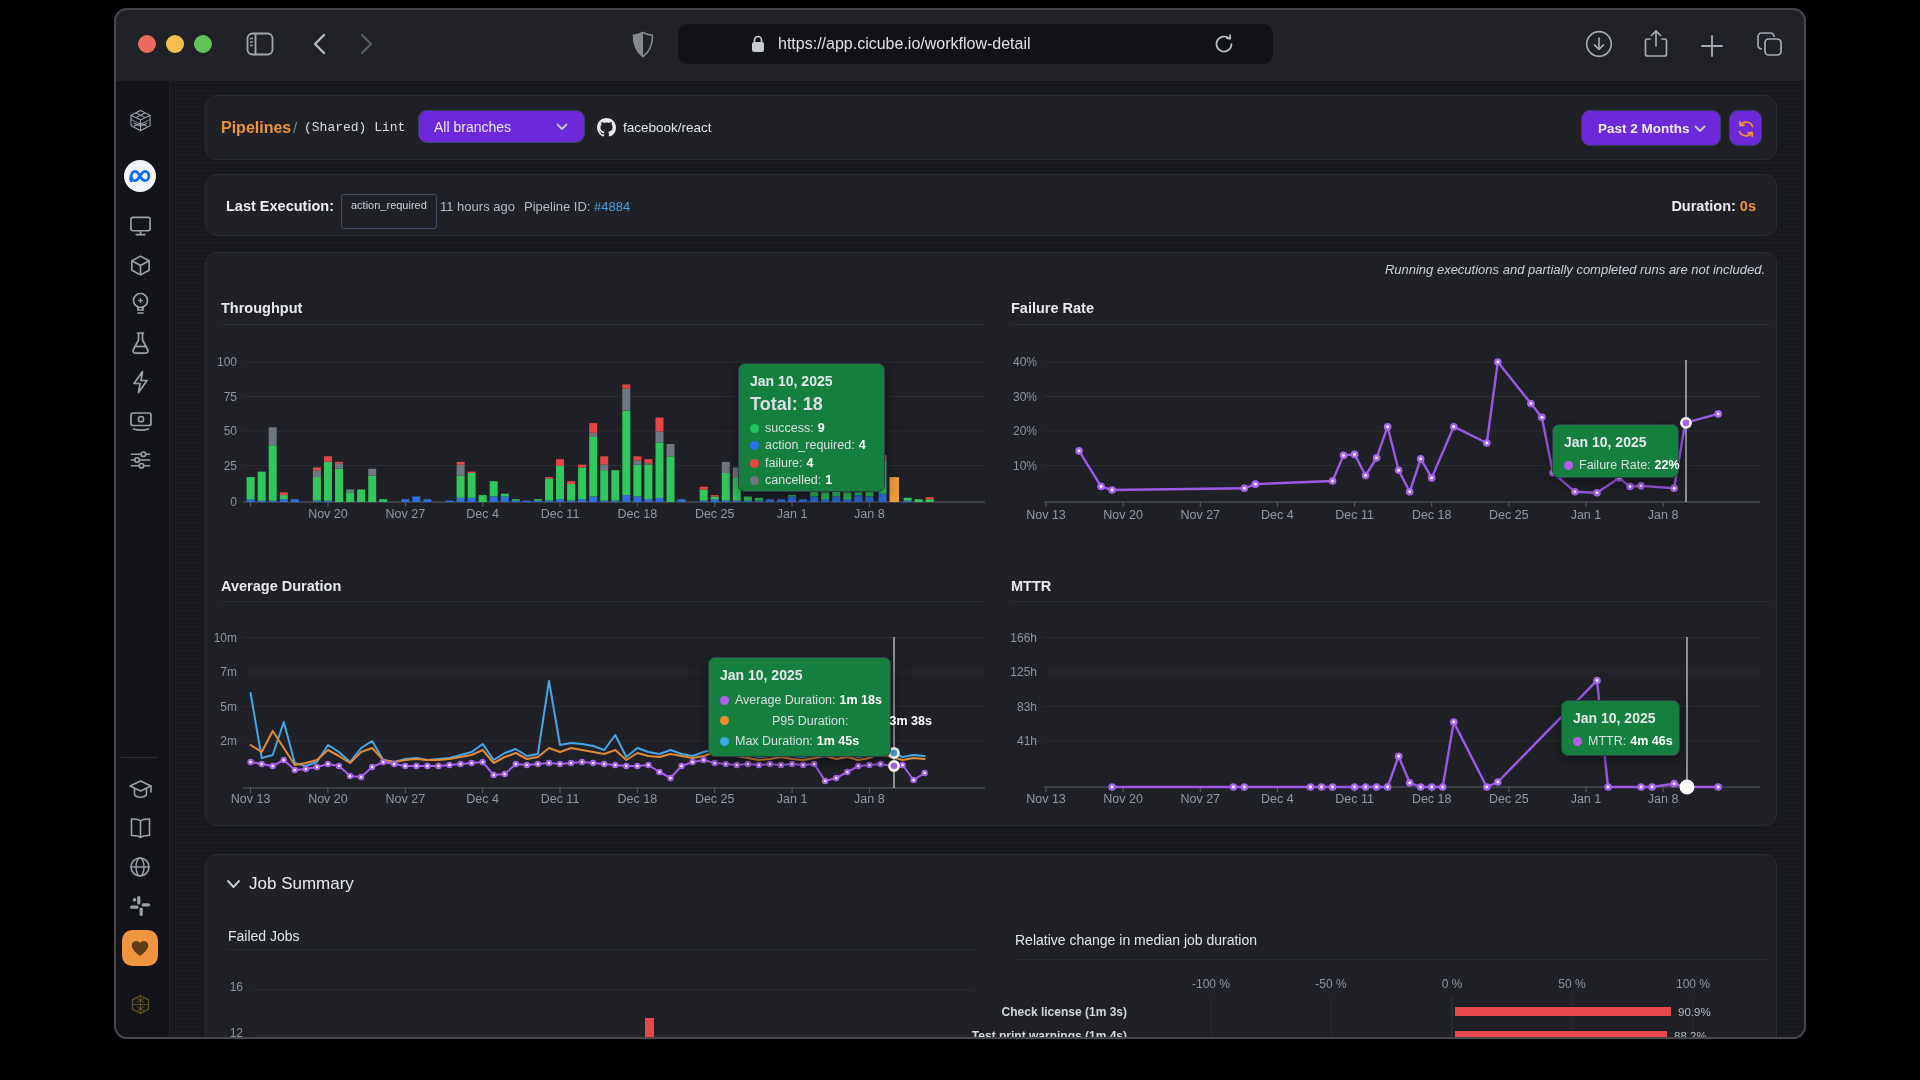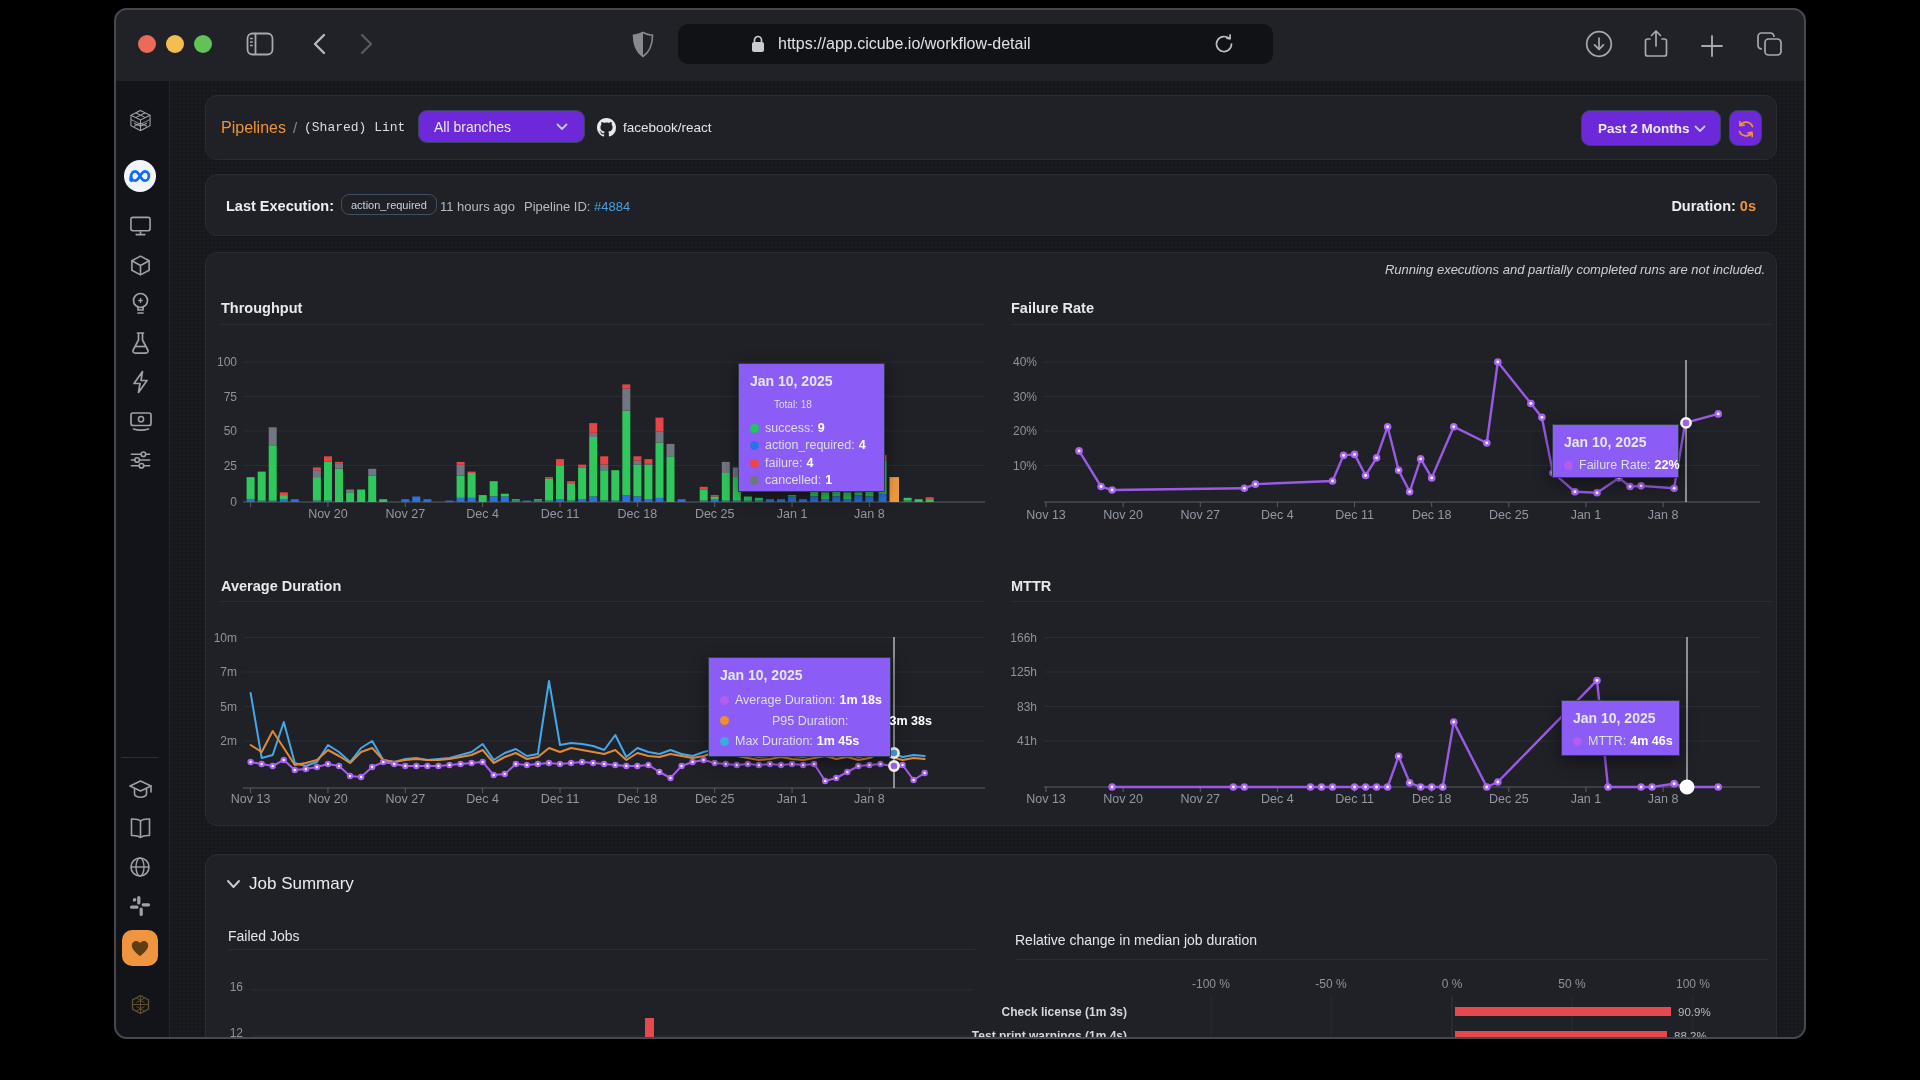--- a/index.html
+++ b/index.html
@@ -18,21 +18,21 @@
   background-image:radial-gradient(circle, #1b1d21 1px, transparent 1.1px);
   background-size:4px 4px; }
 .card { position:absolute; left:91px; width:1572px; background:#1f2127;
   border:1px solid #2a2c33; border-radius:12px; }
 .urlbar { position:absolute; left:564px; top:16px; width:595px; height:40px;
   background:#111216; border-radius:10px; }
 .urltext { position:absolute; left:664px; top:27px; font-size:16px; color:#dfe1e5; }
 .cicon { position:absolute; }
 .mono { font-family:"Liberation Mono", monospace; }
 .btn { position:absolute; background:#6d28d9; border:1px solid #37455a; border-radius:9px; }
-.tt { position:absolute; background:#8b5cf6; border:1px solid #303c4b; border-radius:0;
+.tt { position:absolute; background:#15803d; border:1px solid #303c4b; border-radius:7px;
   color:#e4e8ec; padding:9px 11px; z-index:5; box-shadow:0 5px 16px rgba(0,0,0,0.45); }
 .tt .t { font-weight:bold; font-size:14px; line-height:16px; margin-bottom:7px; }
 .tt .r { font-size:12.5px; line-height:17.5px; display:flex; align-items:center; color:#dcdfe4; white-space:nowrap; }
 .tt .d { display:inline-block; flex:0 0 auto; width:9px; height:9px; border-radius:50%; margin-right:6px; }
 .tt b { color:#fff; margin-left:4px; }
 .ctitle { position:absolute; font-size:14.5px; font-weight:bold; color:#e7e9ec; }
 .cdiv { position:absolute; height:1px; background:#2b2d34; }
 .axlab { fill:#8d939d; font-size:12px; font-family:"Liberation Sans",sans-serif; }
 .axlab2 { fill:#9298a2; font-size:12.5px; font-family:"Liberation Sans",sans-serif; }
 </style>
@@ -187,21 +187,21 @@
 
     <svg style="position:absolute; left:16px; top:913px;" width="21" height="21" viewBox="0 0 21 21" opacity="0.85">
       <path d="M10.5 1.5 L18.5 6 V15 L10.5 19.5 L2.5 15 V6 Z" fill="none" stroke="#6c5b2b" stroke-width="1.4"></path>
       <path d="M6.5 4 L14.5 8.5 M14.5 4 L6.5 8.5 M2.5 10.5 h16 M6.5 17 L14.5 12.5 M14.5 17 L6.5 12.5 M10.5 1.5 V19.5" stroke="#6c5b2b" stroke-width="1" fill="none"></path>
     </svg>
   </div>
 
   <div class="page"></div>
 
   <div class="card" style="top:87px; height:65px;" id="card1">
-    <div style="position:absolute; left:15px; top:23px; font-size:16px; color:#ef9339;">Pipelines</div>
+    <div style="position:absolute; left:15px; top:23px; font-size:16px; color:#ef9339;font-weight:bold;">Pipelines</div>
     <div style="position:absolute; left:87px; top:23px; font-size:15px; color:#83878e;">/</div>
     <div class="mono" style="position:absolute; left:98px; top:24px; font-size:13px; color:#d9dce0;">(Shared) Lint</div>
     <div class="btn" style="left:212px; top:14px; width:167px; height:33px;">
       <div style="position:absolute; left:15px; top:8px; font-size:14px; color:#e8eaee;">All branches</div>
       <svg style="position:absolute; right:16px; top:12px;" width="12" height="8" viewBox="0 0 12 8">
         <polyline points="1.5,1.5 6,6 10.5,1.5" fill="none" stroke="#c4c8ce" stroke-width="1.8" stroke-linecap="round" stroke-linejoin="round"></polyline>
       </svg>
     </div>
     <svg style="position:absolute; left:391px; top:22px;" width="19" height="19" viewBox="0 0 16 16">
       <path fill="#e6e8eb" d="M8 0C3.58 0 0 3.58 0 8c0 3.54 2.29 6.53 5.47 7.59.4.07.55-.17.55-.38 0-.19-.01-.82-.01-1.49-2.01.37-2.53-.49-2.69-.94-.09-.23-.48-.94-.82-1.13-.28-.15-.68-.52-.01-.53.63-.01 1.08.58 1.23.82.72 1.21 1.87.87 2.33.66.07-.52.28-.87.51-1.07-1.78-.2-3.64-.89-3.64-3.95 0-.87.31-1.59.82-2.15-.08-.2-.36-1.02.08-2.12 0 0 .67-.21 2.2.82.64-.18 1.32-.27 2-.27s1.36.09 2 .27c1.53-1.04 2.2-.82 2.2-.82.44 1.1.16 1.92.08 2.12.51.56.82 1.27.82 2.15 0 3.07-1.87 3.75-3.65 3.95.29.25.54.73.54 1.48 0 1.07-.01 1.93-.01 2.2 0 .21.15.46.55.38A8.01 8.01 0 0 0 16 8c0-4.42-3.58-8-8-8z"></path>
@@ -218,21 +218,21 @@
         <path d="M15.5 6.5 A7 7 0 0 0 3.2 5.3" fill="none" stroke="#ef9339" stroke-width="1.8" stroke-linecap="round"></path>
         <polyline points="2.8,1.6 3.1,5.5 7,5.2" fill="none" stroke="#ef9339" stroke-width="1.8" stroke-linecap="round" stroke-linejoin="round"></polyline>
         <path d="M2.5 11.5 A7 7 0 0 0 14.8 12.7" fill="none" stroke="#ef9339" stroke-width="1.8" stroke-linecap="round"></path>
         <polyline points="15.2,16.4 14.9,12.5 11,12.8" fill="none" stroke="#ef9339" stroke-width="1.8" stroke-linecap="round" stroke-linejoin="round"></polyline>
       </svg>
     </div>
   </div>
 
   <div class="card" style="top:166px; height:62px;" id="card2">
     <div style="position:absolute; left:20px; top:23px; font-size:14.5px; font-weight:bold; color:#eceef1;">Last Execution:</div>
-    <div style="position:absolute; left:135px; top:19px; height:21px; padding:0 9px; border:1px solid #3f4f68; border-radius:8px; font-size:11px; line-height:21px; color:#ccd1d8;">action_required</div>
+    <div style="position:absolute; left:135px; top:19px; height:35px; padding:0 9px; border:1px solid #3f4f68; border-radius:3px; font-size:11px; line-height:21px; color:#ccd1d8;">action_required</div>
     <div style="position:absolute; left:234px; top:24px; font-size:13px; color:#b6bbc3;">11 hours ago</div>
     <div style="position:absolute; left:318px; top:24px; font-size:13px; color:#b6bbc3;">Pipeline ID: <span style="color:#4b9fd9;">#4884</span></div>
     <div style="position:absolute; right:20px; top:23px; font-size:14.5px; font-weight:bold; color:#eceef1;text-align:right;">Duration: <span style="color:#ef9339;">0s</span></div>
   </div>
 
   <div class="card" style="top:244px; height:574px;" id="card3">
     <div style="position:absolute; right:11px; top:9px; font-size:13px; font-style:italic; color:#ccd0d6;">Running executions and partially completed runs are not included.</div>
     <div class="ctitle" style="left:15px; top:47px;">Throughput</div>
     <div class="cdiv" style="left:15px; top:71px; width:763px;"></div>
     <div class="ctitle" style="left:805px; top:47px;">Failure Rate</div>
@@ -716,21 +716,21 @@
         <circle cx="1447.1" cy="535" r="1.444" fill="#fff"></circle>
         <circle cx="1469.1399999999999" cy="531.67" r="3.8" fill="#a863f0"></circle>
         <circle cx="1469.1399999999999" cy="531.67" r="1.444" fill="#fff"></circle>
         <circle cx="1513.22" cy="535" r="3.8" fill="#a863f0"></circle>
         <circle cx="1513.22" cy="535" r="1.444" fill="#fff"></circle>
         <circle cx="1482" cy="535" r="6.5" fill="#fff" stroke="#fff" stroke-width="2"></circle>
       </svg>
 
     <div class="tt" style="left:532px; top:110px; width:147px; height:129px;">
       <div class="t">Jan 10, 2025</div>
-      <div class="r" style="font-weight:normal; font-size:10px; margin-bottom:6px;margin-left:24px;">Total: 18</div>
+      <div class="r" style="font-weight:bold; font-size:18px; margin-bottom:6px;">Total: 18</div>
       <div class="r"><span class="d" style="background:#22c55e;"></span>success: <b>9</b></div>
       <div class="r"><span class="d" style="background:#2b72e8;"></span>action_required: <b>4</b></div>
       <div class="r"><span class="d" style="background:#ef4444;"></span>failure: <b>4</b></div>
       <div class="r"><span class="d" style="background:#6e7680;"></span>cancelled: <b>1</b></div>
     </div>
 
     <div class="tt" style="left:1346px; top:171px; width:127px; height:54px;">
       <div class="t">Jan 10, 2025</div>
       <div class="r"><span class="d" style="background:#b45cf0;"></span>Failure Rate: <b>22%</b></div>
     </div>

